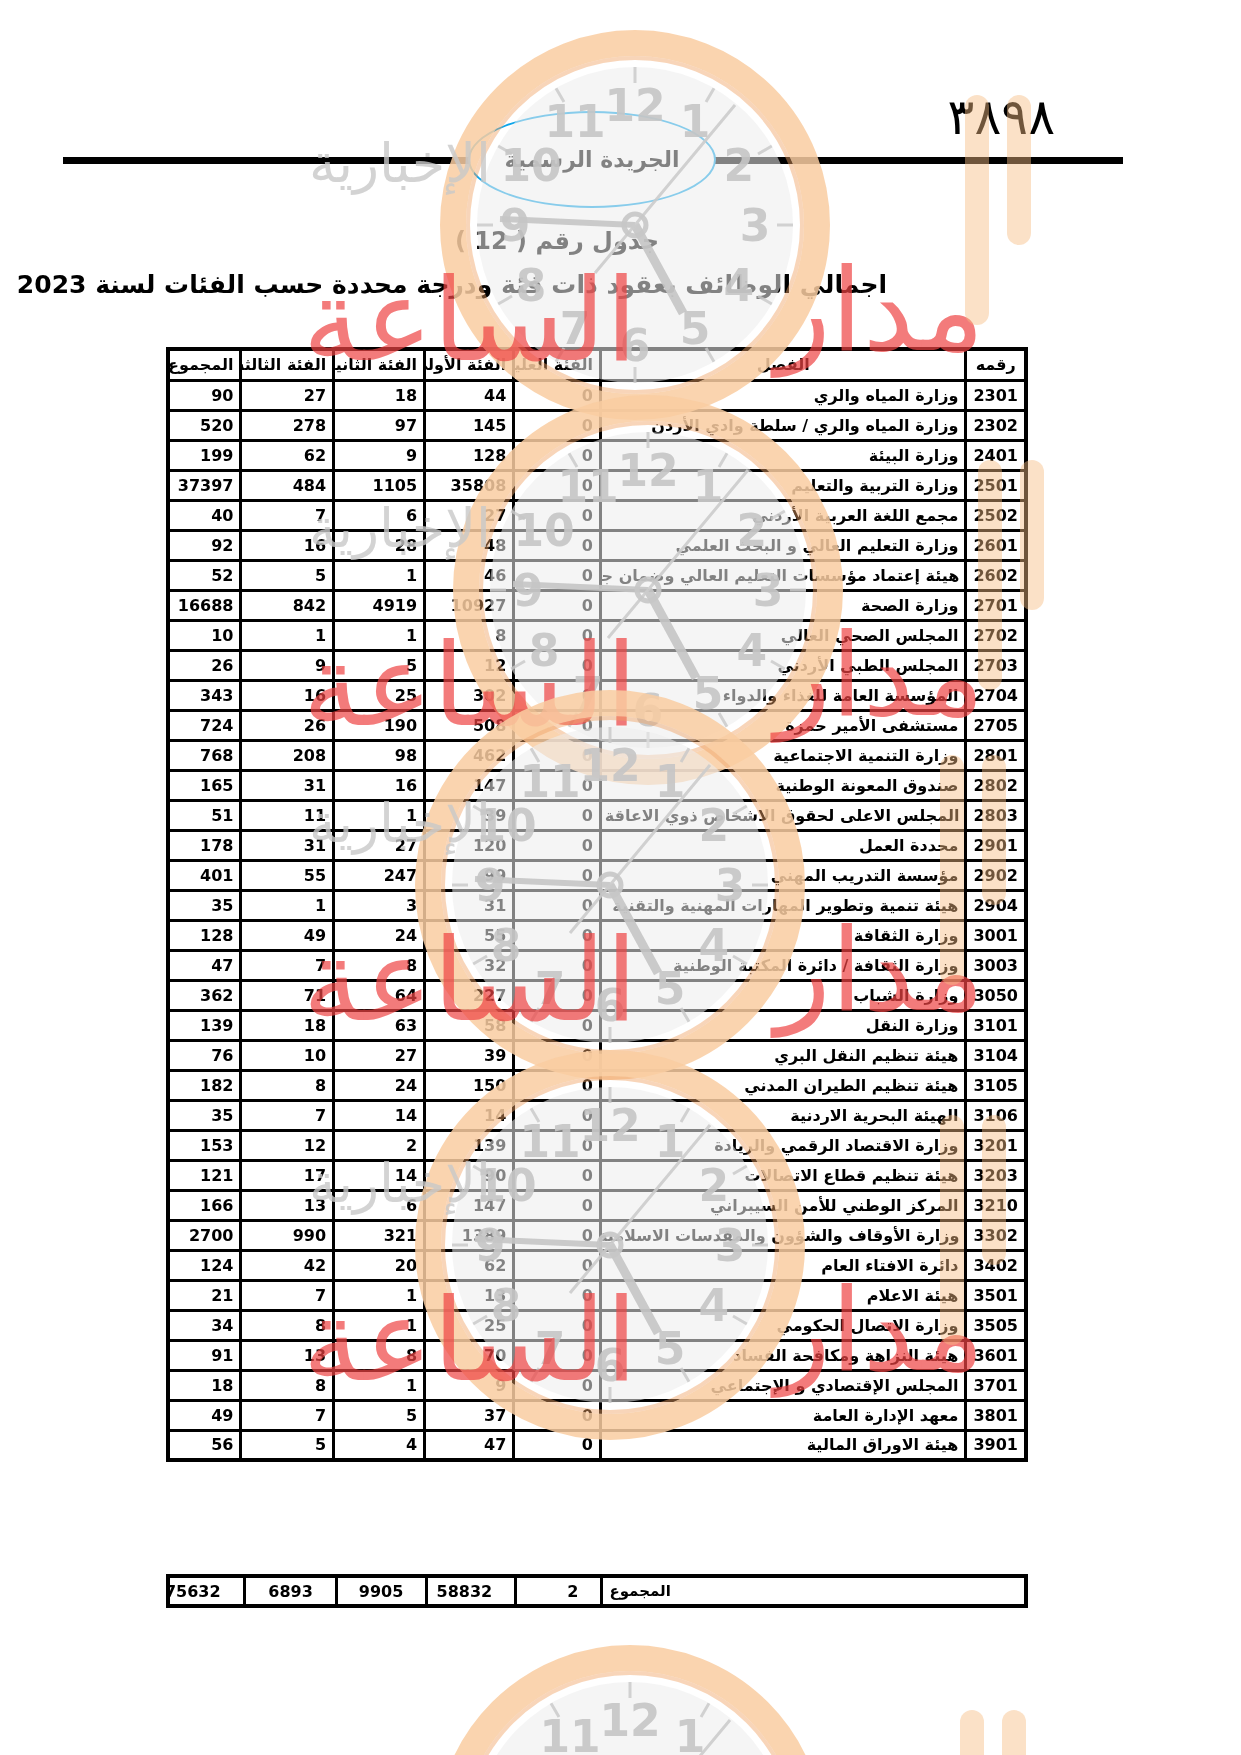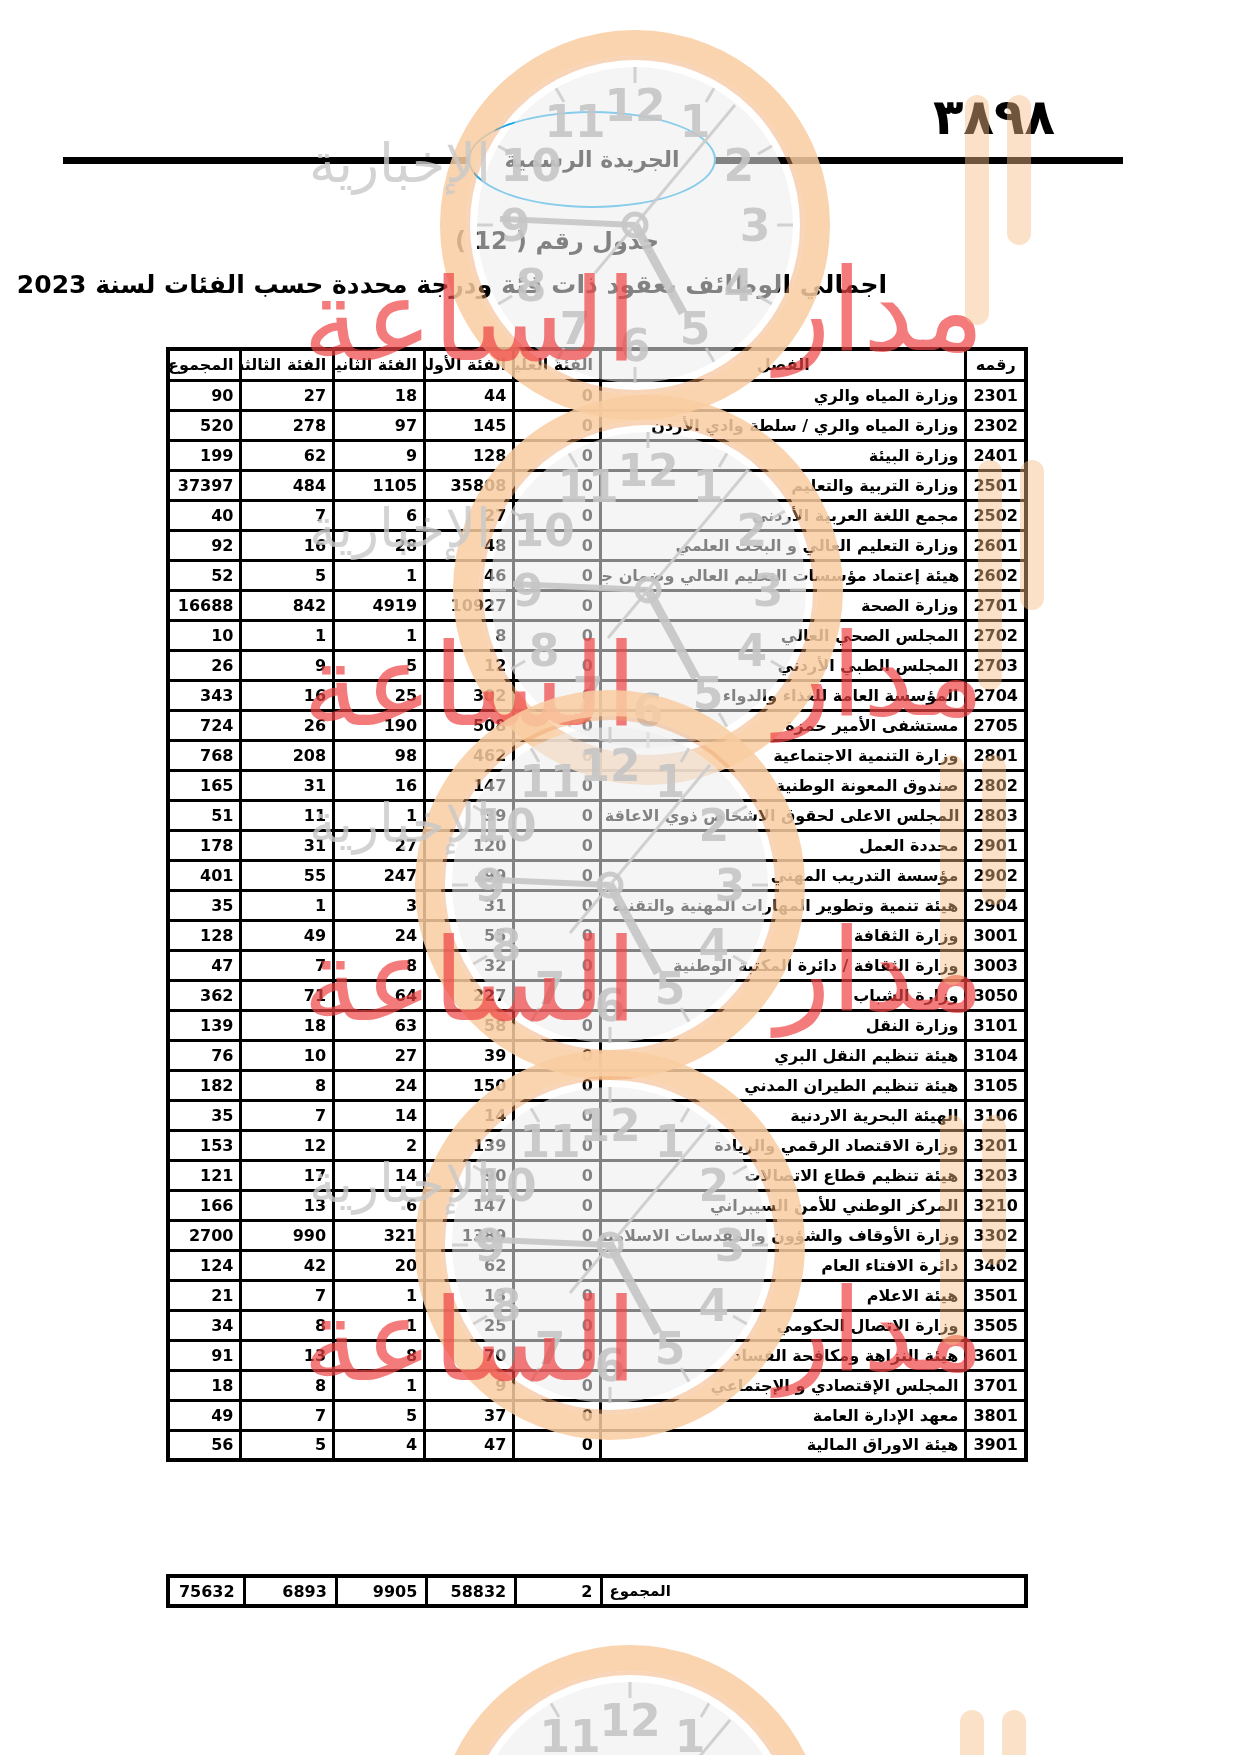--- a/index.html
+++ b/index.html
@@ -7,21 +7,21 @@
     width:1241px;height:1755px;position:relative;overflow:hidden;
     background:#ffffff;
     font-family:"DejaVu Sans",sans-serif;
   }
   .content{position:absolute;inset:0;z-index:1;}
   .wm-layer{position:absolute;inset:0;z-index:3;pointer-events:none;}
 
   
   .page-number{
     position:absolute;top:88px;right:186px;
-    font-size:50px;font-weight:bold;color:#000;letter-spacing:2px;
+    font-size:50px;font-weight:normal;color:#000;letter-spacing:2px;
   }
   .header-rule{
     position:absolute;top:157px;left:63px;width:1060px;height:7px;background:#000;
   }
   .gazette-oval{
     position:absolute;left:468px;top:111px;width:248px;height:97px;
     background:#fff;border:2px solid #0ea5e9;border-radius:50%;
     display:flex;align-items:center;justify-content:center;box-sizing:border-box;
   }
   .gazette-oval span{font-size:22px;font-weight:bold;color:#000;}
@@ -55,21 +55,21 @@
     position:absolute;top:1574px;left:166px;width:862px;height:34px;
     direction:rtl;display:grid;grid-template-columns:49.6% 10.1% 10.4% 10.6% 10.8% 8.5%;
     border:4px solid #000;box-sizing:border-box;background:transparent;
   }
   .total-row .cell{
     border-left:3px solid #000;display:flex;align-items:center;
     font-weight:bold;font-size:16px;color:#000;box-sizing:border-box;
   }
   .total-row .cell:last-child{border-left:none;}
   .total-row .cell.t-label{justify-content:flex-end;padding-left:6px;font-size:15px;}
-  .total-row .cell.t-val{justify-content:flex-start;padding-right:8px;}
+  .total-row .cell.t-val{justify-content:flex-start;padding-right:22px;}
 
   
   .wm-tile-svg{position:absolute;}
   .wm-text{position:absolute;transform:translate(-50%,-50%);font-weight:normal;
     white-space:nowrap;direction:rtl;}
   .wm-tagline{font-size:54px;color:#c9c9c9;opacity:.8;}
   .wm-brand{font-size:115px;color:#ef4444;opacity:.7;letter-spacing:4px;}
   .wm-bar{position:absolute;width:24px;border-radius:12px;background:#f7bd82;opacity:.45;}
 </style>
 </head>

